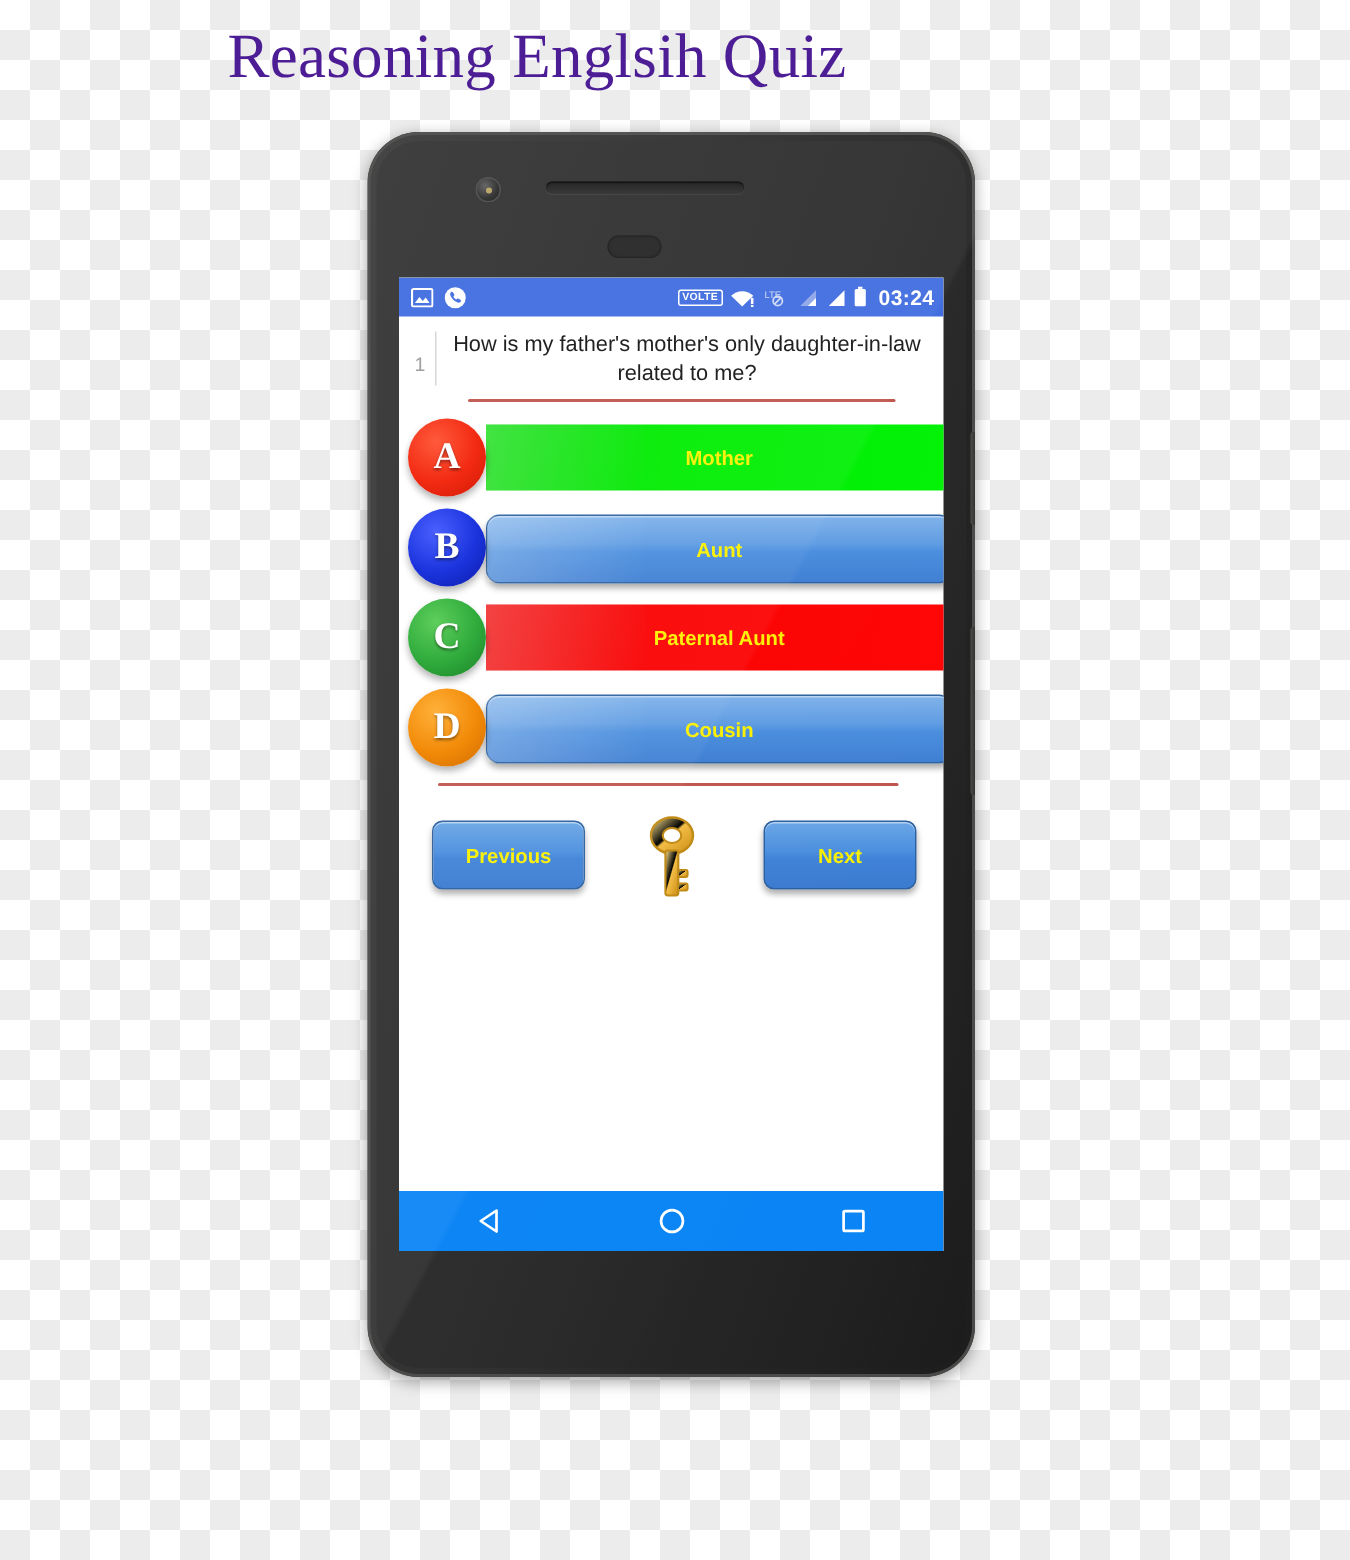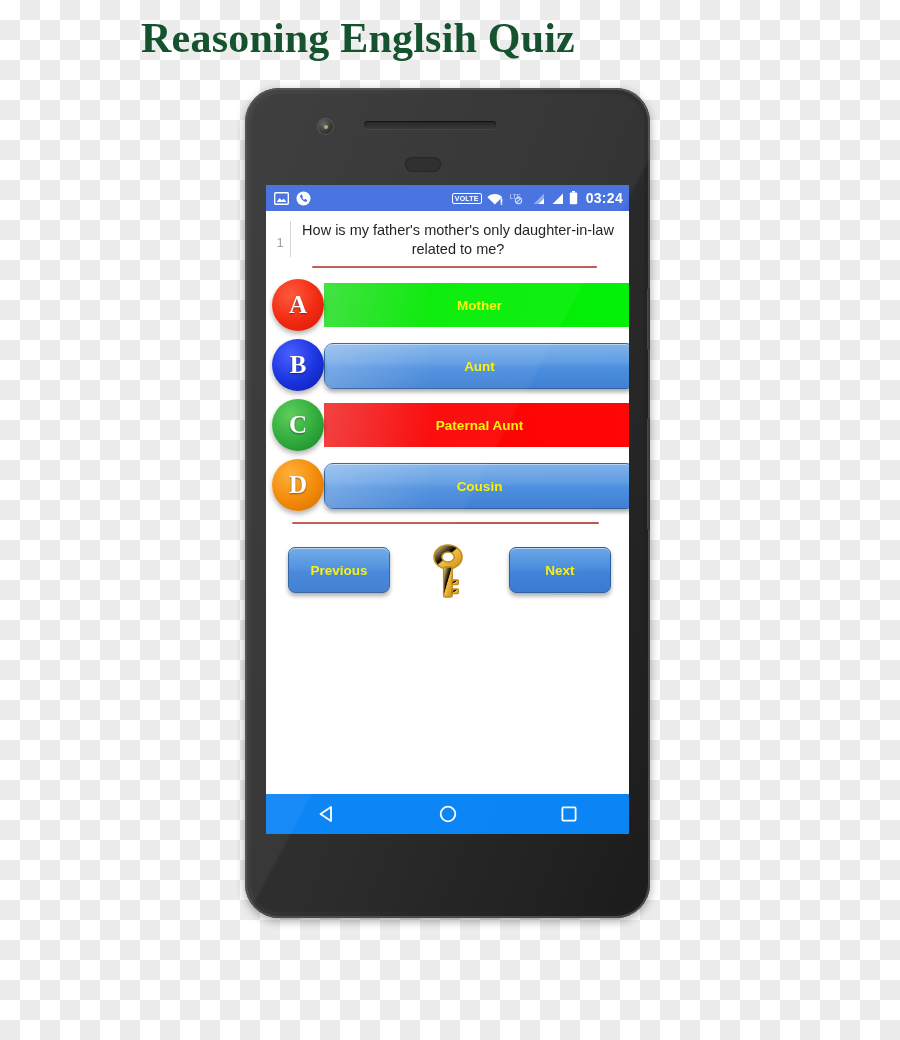--- a/index.html
+++ b/index.html
@@ -11,21 +11,21 @@
       linear-gradient(45deg,#ececec 25%,transparent 25%,transparent 75%,#ececec 75%),
       linear-gradient(45deg,#ececec 25%,transparent 25%,transparent 75%,#ececec 75%);
     background-size:40px 40px;
     background-position:0 0,20px 20px;
   }
 
   
   #page-title{
     position:absolute;top:12px;left:0;width:716px;text-align:center;
     font-family:"Liberation Serif","DejaVu Serif",serif;
-    font-size:42px;line-height:52px;color:#14532d;font-weight:700;
+    font-size:42px;line-height:52px;color:#4c1d95;font-weight:400;
     letter-spacing:.2px;
   }
 
   
   #phone{
     position:absolute;left:245px;top:88px;width:405px;height:830px;
     border-radius:34px;
     background:linear-gradient(100deg,#3b3b3b 0%,#2e2e2e 42%,#272727 58%,#1d1d1d 100%);
     box-shadow:0 3px 10px rgba(0,0,0,.35), inset 0 0 0 2px #4a4a48;
     overflow:hidden;

